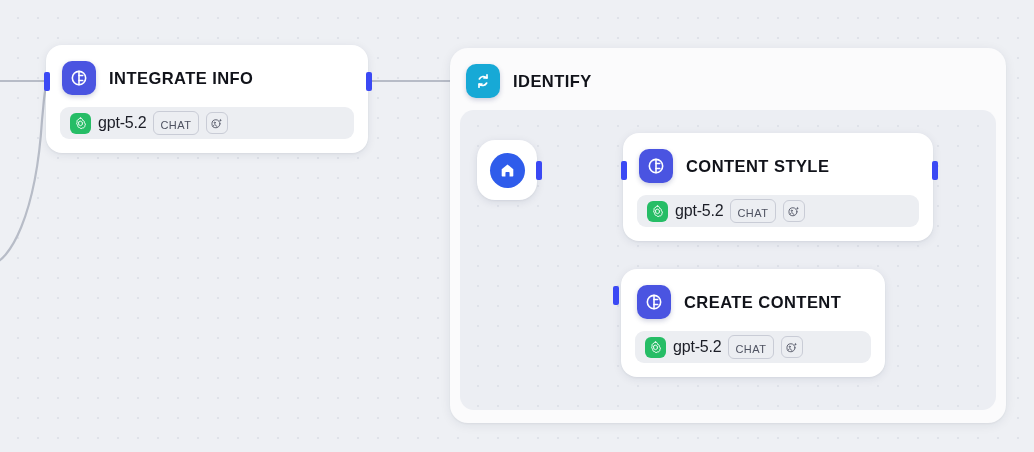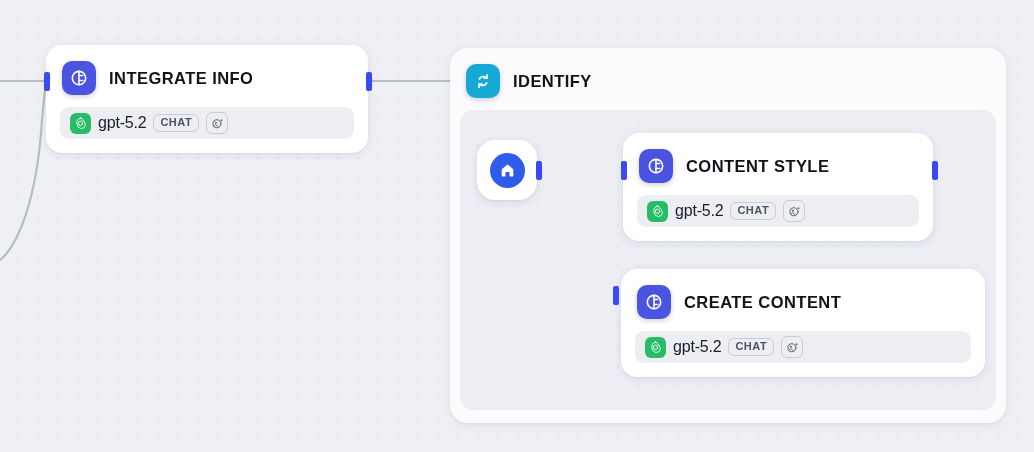--- a/index.html
+++ b/index.html
@@ -107,26 +107,26 @@
     flex: 0 0 auto;
   }
   .model-name {
     font-size: 16px;
     color: #1b1d26;
     letter-spacing: -0.2px;
     white-space: nowrap;
   }
   .chat-badge {
     font-size: 11px;
-    font-weight: 700;
+    font-weight: 400;
     letter-spacing: 0.5px;
     color: #4e5261;
     border: 1px solid #c9ccd6;
     border-radius: 6px;
-    padding: 2px 6px 3px 6px;
+    padding: 8px 6px 3px 6px;
     background: transparent;
     line-height: 1;
   }
   .img-badge {
     width: 20px;
     height: 20px;
     border: 1px solid #c9ccd6;
     border-radius: 6px;
     display: flex;
     align-items: center;
@@ -293,21 +293,21 @@
           <circle cx="8.7" cy="10.6" r="1.1"></circle>
           <path d="M5.4 17.2l3.4-3.4 4.6 4.2"></path>
           <path d="M19.3 3.2l.8 1.9 1.9.8-1.9.8-.8 1.9-.8-1.9-1.9-.8 1.9-.8z" fill="#5b5f6e" stroke="none"></path>
         </svg>
       </span>
     </div>
   </div>
   <span class="handle" style="left:621px; top:161px;"></span>
   <span class="handle" style="left:932px; top:161px;"></span>
 
-  <div class="node-card" id="create-content-node" style="left:621px; top:269px; width:364px;">
+  <div class="node-card" id="create-content-node" style="left:621px; top:269px; width:264px;">
     <div class="node-head">
       <span class="node-icon indigo">
         <svg width="20" height="20" viewBox="0 0 24 24" fill="none" stroke="#ffffff" stroke-width="1.9" stroke-linecap="round" stroke-linejoin="round">
           <circle cx="12" cy="12" r="8"></circle>
           <path d="M12 4 L12 20"></path>
           <path d="M12 9 L16.5 9"></path>
           <path d="M12 15 L16.5 15"></path>
         </svg>
       </span>
       <span class="node-title">CREATE CONTENT</span>

